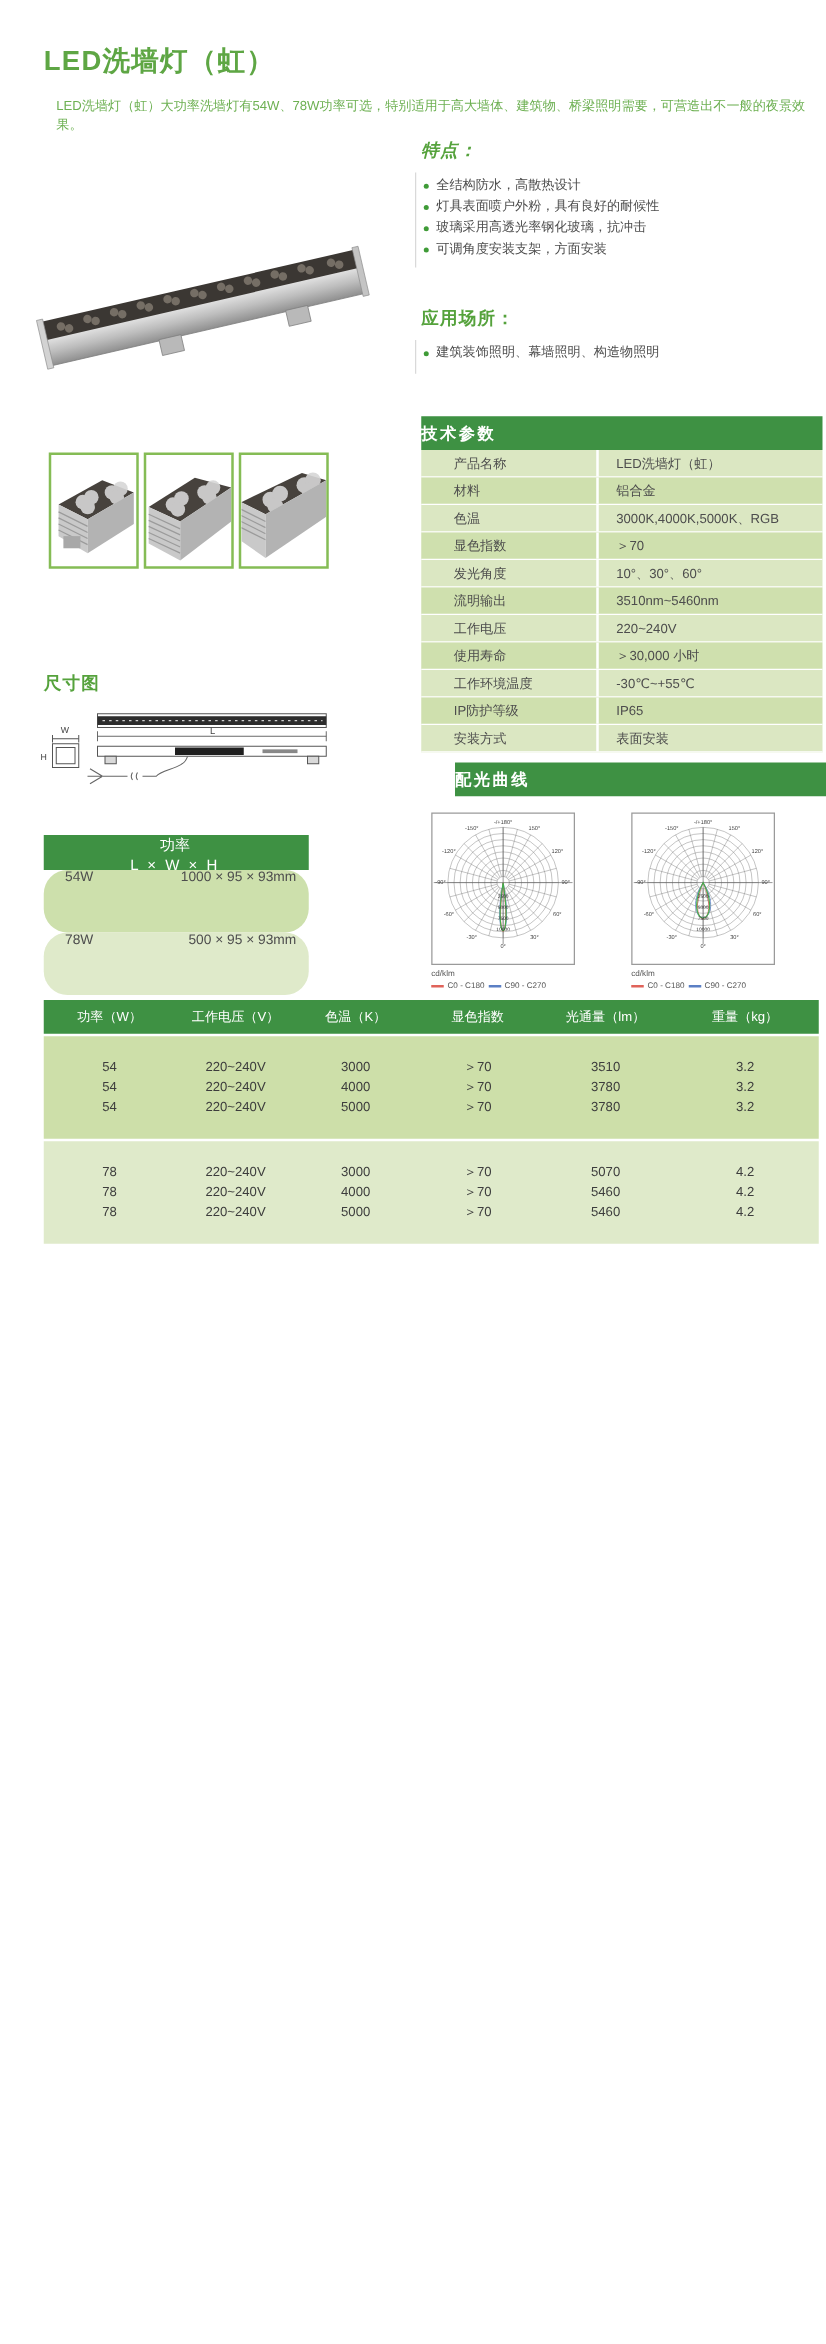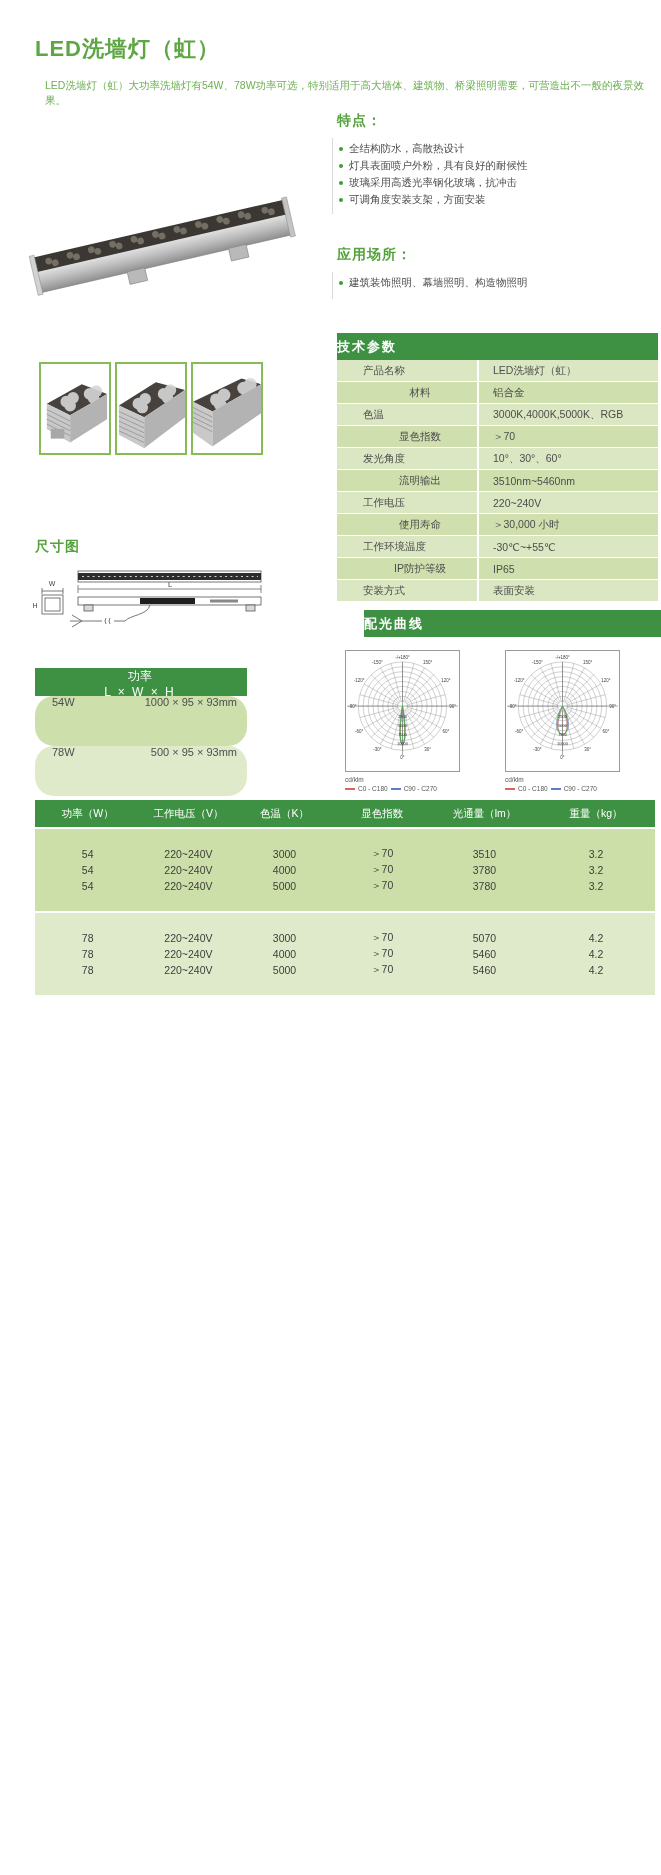--- a/index.html
+++ b/index.html
@@ -20,35 +20,35 @@
 
   
   .size-table { position:absolute; left:35px; top:668px; width:212px; font-size:11px; }
   .size-table .hd { display:flex; justify-content:space-between; align-items:center; background:#3e9143; color:#fff; height:28px; padding:0 14px 0 12px; font-size:12px;flex-direction:column; }
   .size-table .hd .dims { letter-spacing:2px; }
   .size-row { display:flex; justify-content:space-between; height:50px; padding:0 10px 0 17px;border-radius:19px; }
   .size-row.r0 { background:#cde0ac; }
   .size-row.r1 { background:#dfeaca; }
 
   
-  .features-heading { position:absolute; left:337px; top:112px; }
+  .features-heading { position:absolute; left:337px; top:112px;font-style:italic; }
   .features-list { position:absolute; left:332px; top:138px; width:300px; list-style:none; border-left:1px solid #d9d9d9; padding:2px 0 6px 6px; }
   .apps-heading { position:absolute; left:337px; top:246px; }
   .apps-list { position:absolute; left:332px; top:272px; width:310px; list-style:none; border-left:1px solid #d9d9d9; padding:2px 0 8px 6px; }
   .blist li { font-size:10.5px; line-height:17px; color:#4d4d4d; padding-left:10px; position:relative; }
   .blist li::before { content:""; position:absolute; left:0; top:7px; width:4px; height:4px; border-radius:50%; background:#3f9b37; }
 
   .green-bar { background:#3e9143; color:#fff; font-size:13px; font-weight:bold; letter-spacing:2px; display:flex; align-items:center; }
   .tech-bar { position:absolute; left:337px; top:333px; width:321px; height:27px; }
   .tech-table { position:absolute; left:337px; top:360px; width:321px; }
   .tech-row { display:flex; height:22px; align-items:center; font-size:10.5px; border-bottom:1px solid #fff; }
   .tech-row .lbl { width:140px; padding-left:26px; }
   .tech-row .val { flex:1; padding-left:14px; border-left:2px solid #fff; align-self:stretch; display:flex; align-items:center; }
   .tech-row.odd { background:#dbe7c2; }
-  .tech-row.even { background:#cfe0ae;text-align:center; }
+  .tech-row.even { background:#cfe0ae; }
 
   .photo-bar { position:absolute; left:337px; top:610px; width:321px; height:27px;margin-left:27px; }
   .polar-wrap { position:absolute; top:650px; width:116px; }
   .polar-wrap.c0 { left:345px; }
   .polar-wrap.c1 { left:505px; }
   .polar-chart { width:115px; height:122px; border:1px solid #9a9a9a; background:#fff; display:block; }
   .polar-legend { margin-top:3px; font-size:6.5px; color:#555; line-height:9px; }
   .legend-line { display:flex; align-items:center; gap:3px; }
   .legend-swatch { display:inline-block; width:10px; height:2px; }
 

